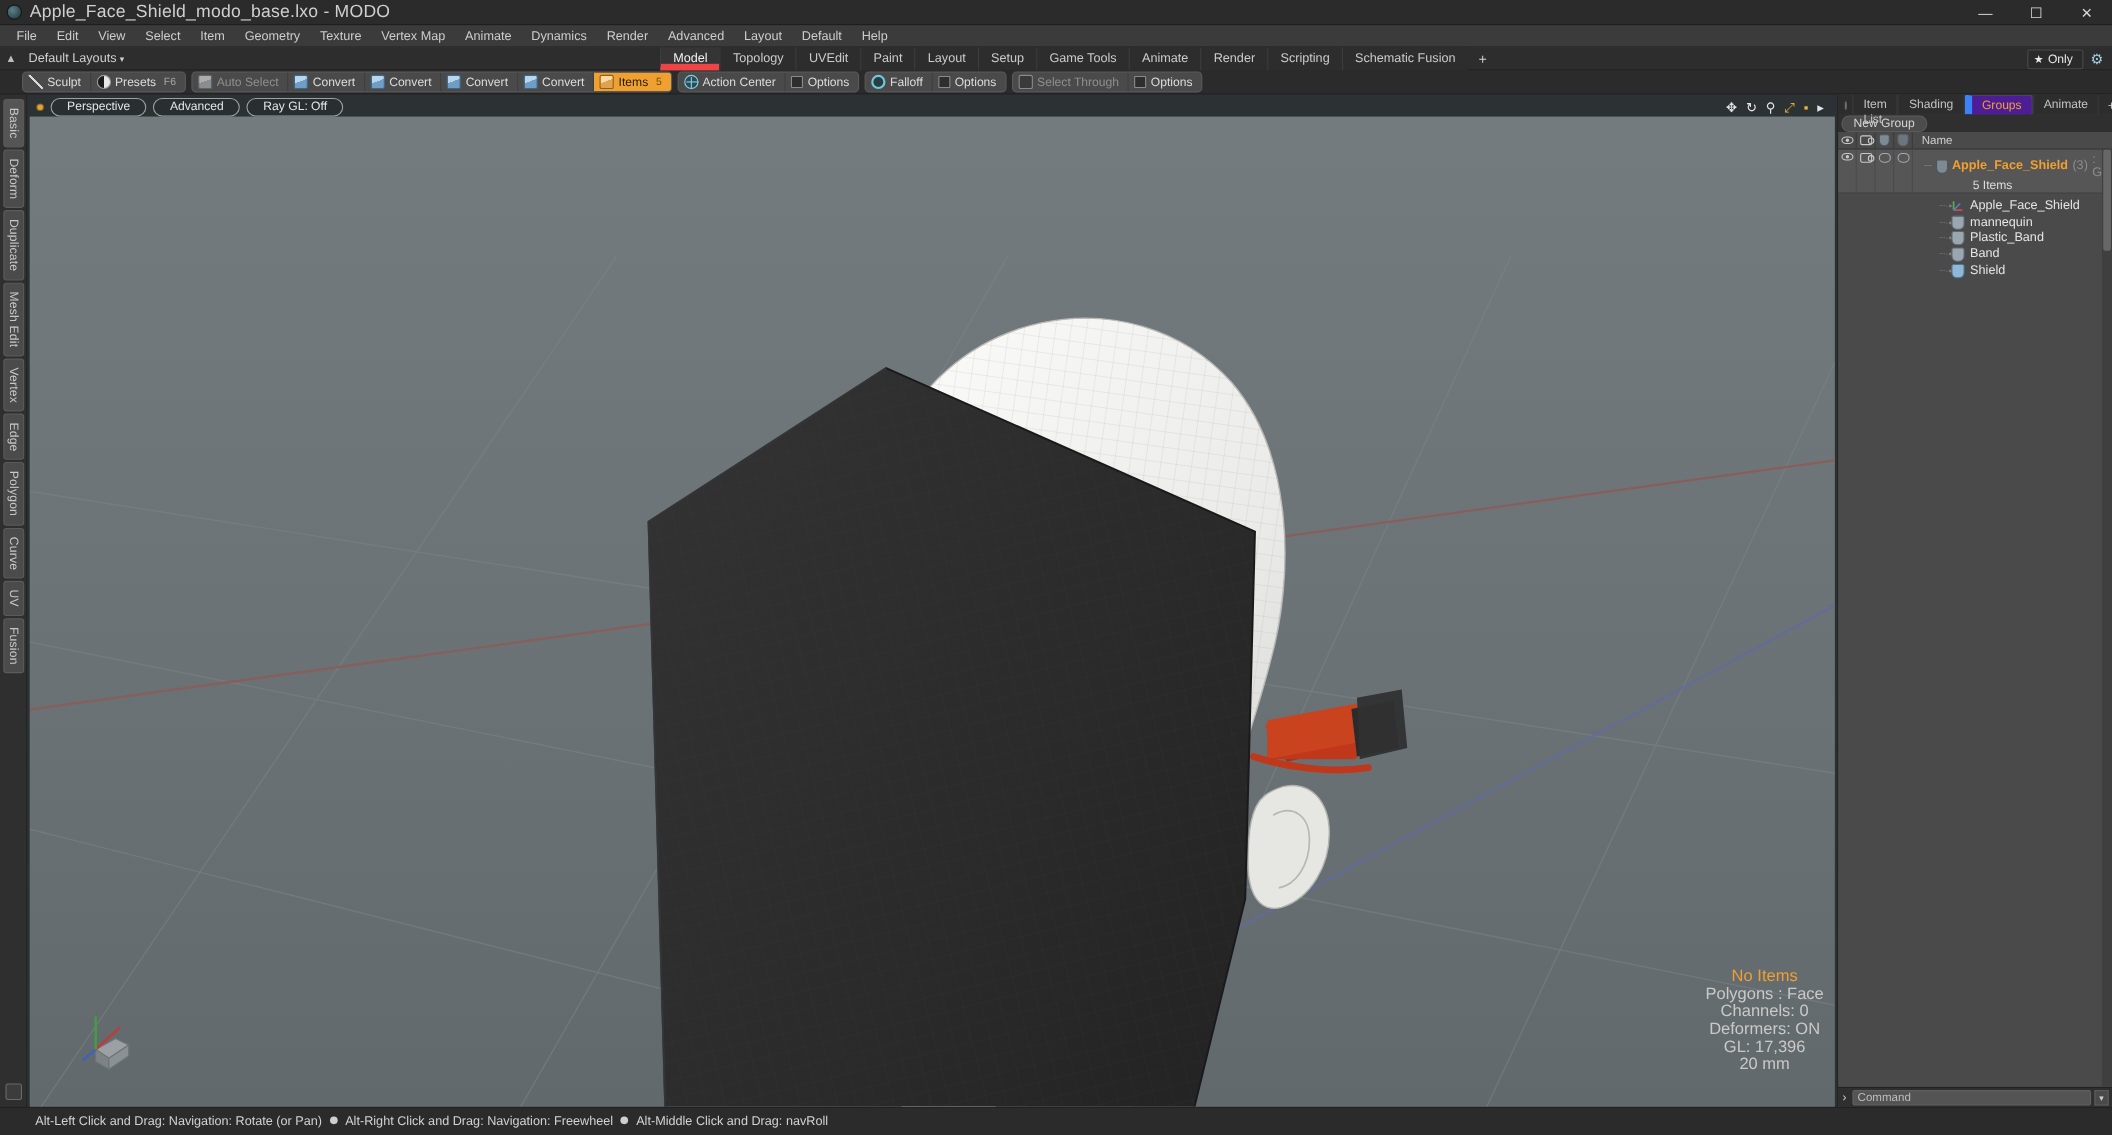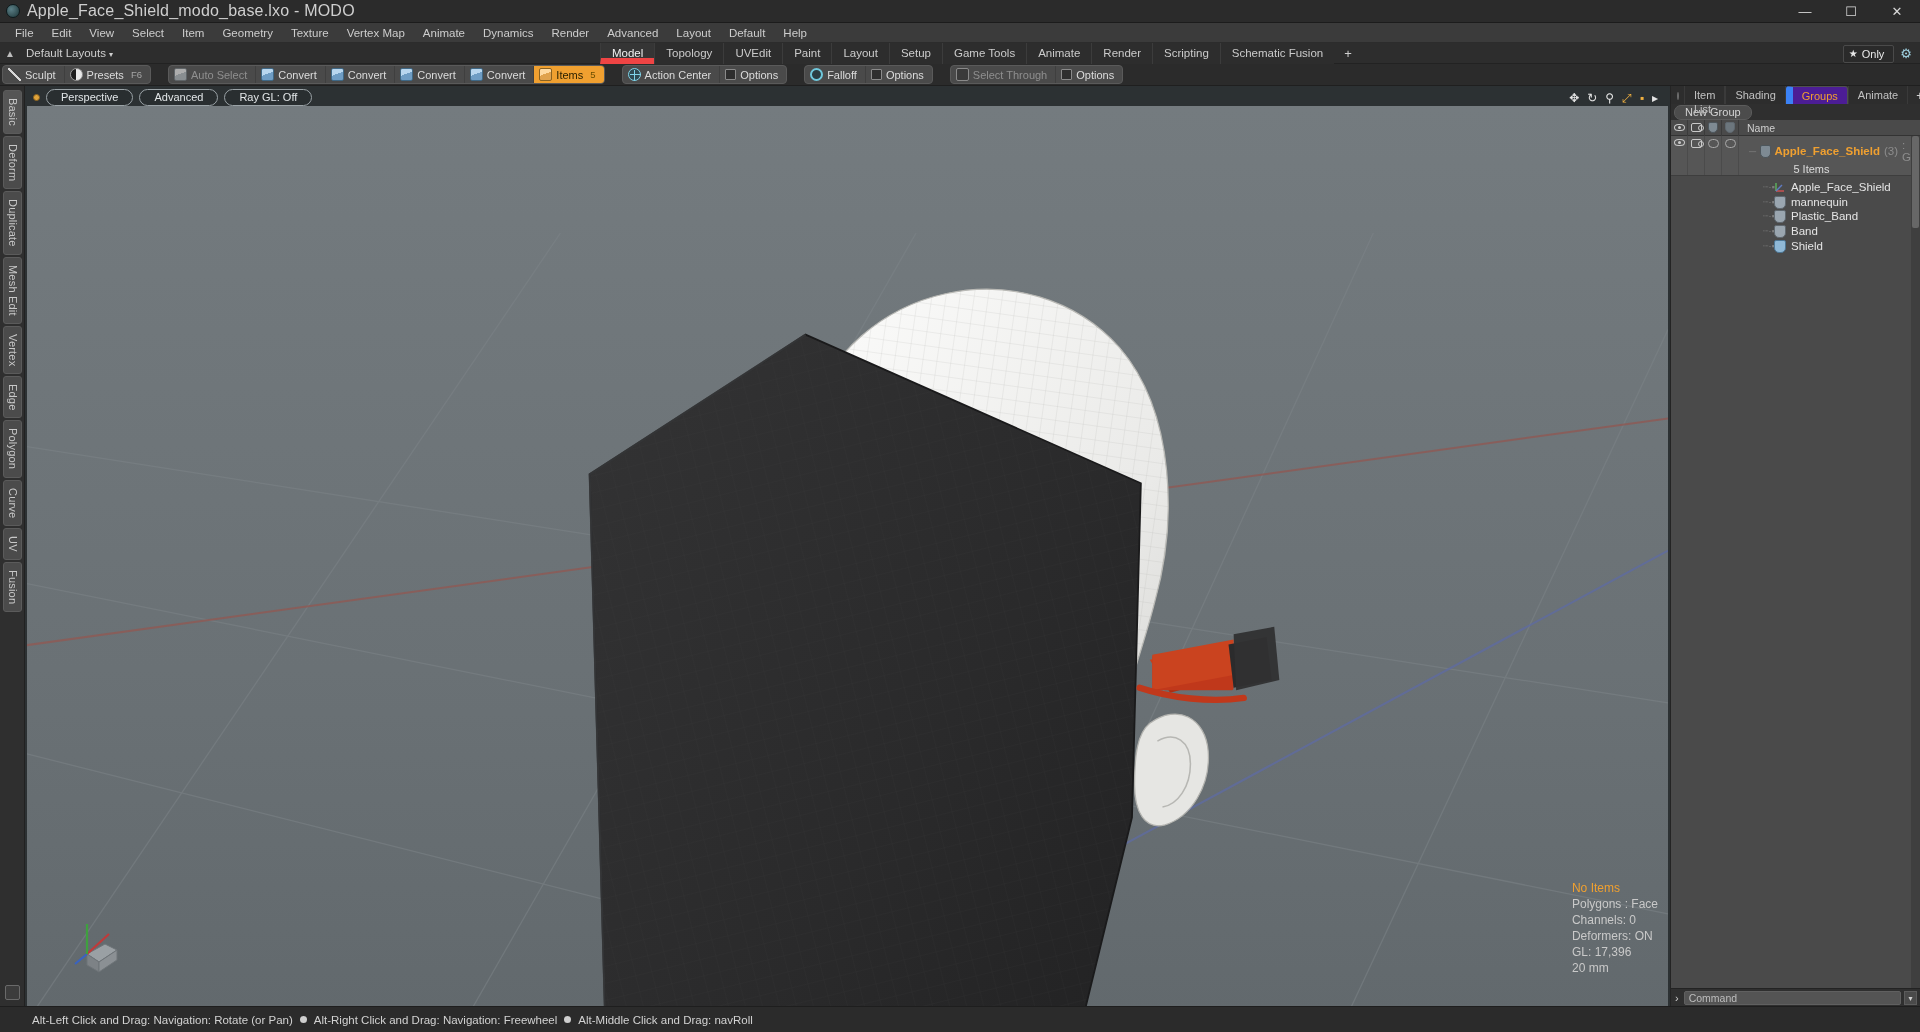--- a/index.html
+++ b/index.html
@@ -35,21 +35,21 @@
   #tabs .plus { font-size:13px; color:#cfcfcf; padding:0 10px; line-height:21px; }
   #rightflags { position:absolute; right:4px; top:0; height:21px; display:flex;
     align-items:center; gap:6px; }
   #rightflags .only { background:#2a2a2a; border:1px solid #4a4a4a; border-radius:2px;
     font-size:11px; color:#e8e8e8; padding:2px 9px 2px 5px; display:flex; align-items:center; gap:4px; }
   #rightflags .star { color:#e8e8e8; font-size:10px; }
   #rightflags .gear { color:#9fd0e0; font-size:13px; padding-right:4px; }
 
   
   #toolbar { height:22px; background:#2b2b2b; display:flex; align-items:center;
-    padding:0 2px; gap:12px; border-bottom:1px solid #1f1f1f; }
+    padding:0 20px; gap:0; border-bottom:1px solid #1f1f1f; }
   .tgroup { display:flex; align-items:center; height:19px; background:#4a4a4a;
     border:1px solid #5a5a5a; border-radius:4px; margin-right:5px; overflow:hidden; }
   .tbtn { display:flex; align-items:center; gap:4px; height:100%; padding:0 8px 0 5px;
     font-size:11px; color:#dcdcdc; border-right:1px solid #3f3f3f; white-space:nowrap; }
   .tbtn:last-child { border-right:none; }
   .tbtn.dim { color:#8f8f8f; }
   .tbtn.on { background:#f0a030; color:#2a2100; }
   .tbtn .k { color:#a6a6a6; font-size:9.5px; margin-left:3px; }
   .tbtn.on .k { color:#6b4f00; }
   .ic { width:13px; height:13px; flex:0 0 13px; display:inline-block; position:relative; }
@@ -91,22 +91,22 @@
     position:relative; z-index:5; }
   .pill { border:1px solid #9aa2a6; border-radius:9px; font-size:11px; color:#e2e6e8;
     padding:1px 14px; line-height:13px; background:rgba(0,0,0,0.06); }
   .vdot { width:7px; height:7px; border-radius:50%; background:#e0a33a; border:1px solid #8a6220; }
   #vpicons { position:absolute; right:10px; top:2px; display:flex; gap:8px; align-items:center;
     font-size:12px; color:#e4e4e4; }
   #vpicons .y { color:#f0b040; }
   #viewport { position:absolute; inset:20px 2px 0 2px; overflow:hidden;
     background:linear-gradient(180deg,#6d7579 0%,#686f73 45%,#5e6569 100%); }
   #grid { position:absolute; inset:0; }
-  #stats { position:absolute; right:10px; bottom:30px; text-align:left;
-    font-size:12px; line-height:16px; color:#c9c9c9; z-index:4; }
+  #stats { position:absolute; right:10px; bottom:30px; text-align:center;
+    font-size:15px; line-height:16px; color:#c9c9c9; z-index:4; }
   #stats .hi { color:#f0a030; }
   #gizmo { position:absolute; left:38px; bottom:28px; width:70px; height:70px; z-index:4; }
 
   
   #rightpanel { width:250px; background:#3d3d3d; border-left:1px solid #242424;
     display:flex; flex-direction:column; }
   #rp-tabs { height:18px; background:#2d2d2d; display:flex; align-items:flex-end;
     padding-left:4px; position:relative; }
   #rp-tabs .dotc { width:8px; height:8px; border-radius:50%; background:#1f1f1f;
     border:1px solid #6d6d6d; margin:0 5px 4px 2px; }

